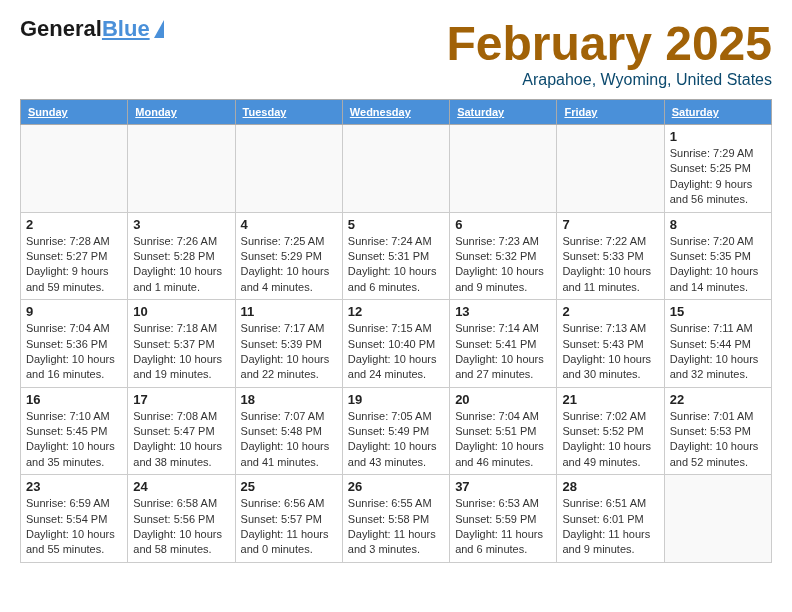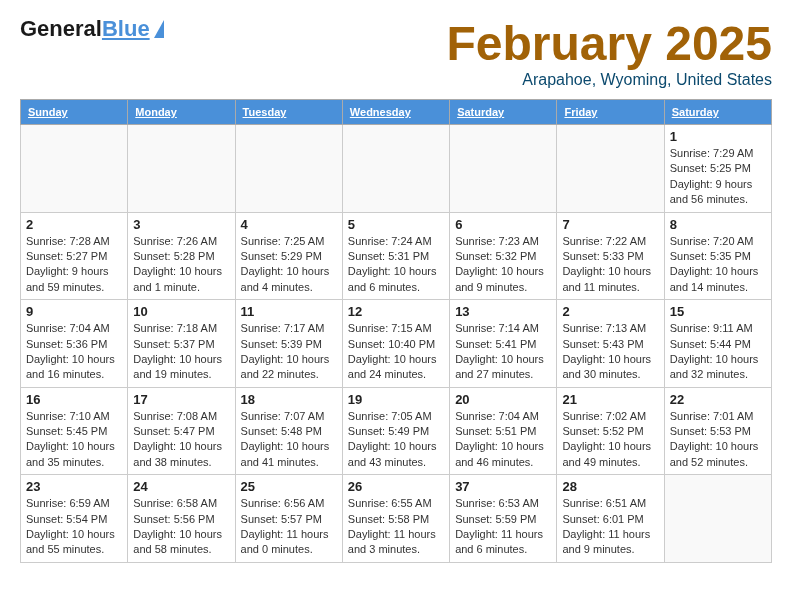--- a/index.html
+++ b/index.html
@@ -152,21 +152,21 @@
           </td>
           <td>
             <span class="day-num">2</span>
             <div class="day-info">Sunrise: 7:13 AM
 Sunset: 5:43 PM
 Daylight: 10 hours
 and 30 minutes.</div>
           </td>
           <td>
             <span class="day-num">15</span>
-            <div class="day-info">Sunrise: 9:11 AM
+            <div class="day-info">Sunrise: 7:11 AM
 Sunset: 5:44 PM
 Daylight: 10 hours
 and 32 minutes.</div>
           </td>
         </tr>
         <tr>
           <td>
             <span class="day-num">16</span>
             <div class="day-info">Sunrise: 7:10 AM
 Sunset: 5:45 PM

